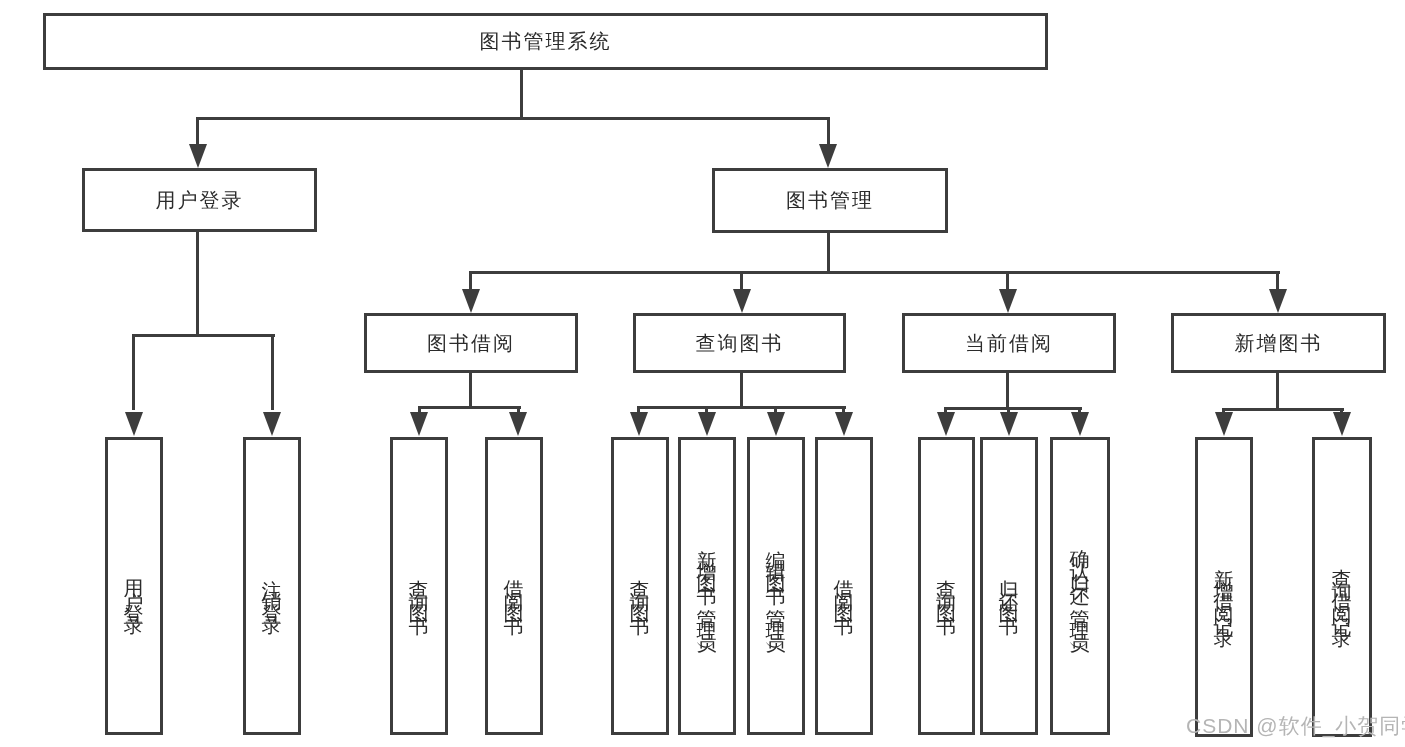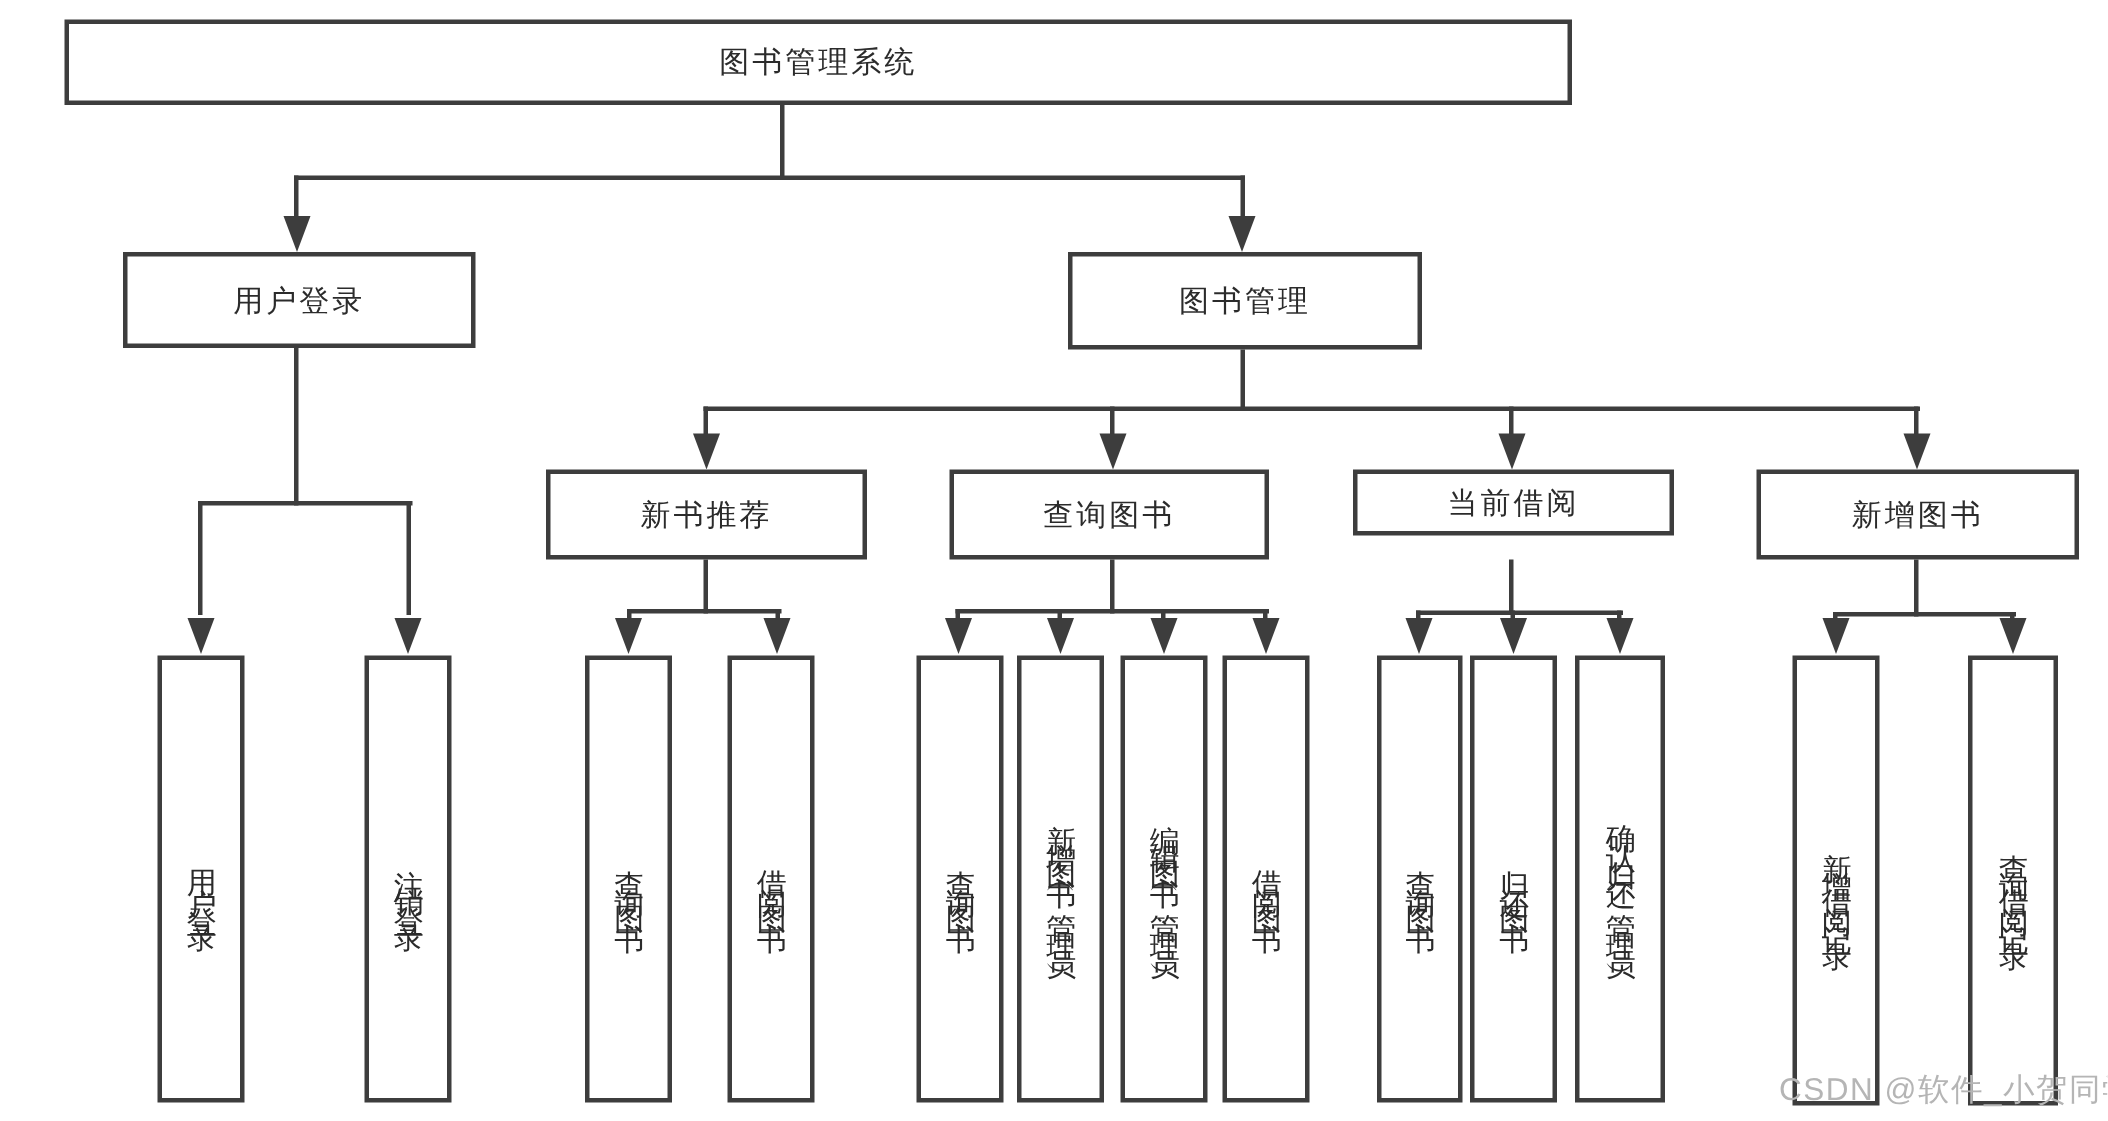--- a/index.html
+++ b/index.html
@@ -79,23 +79,23 @@
   <div class="line" style="left:469px;top:271px;width:811px;height:3px;"></div>
   <div class="line" style="left:469px;top:271px;width:3px;height:22px;"></div>
   <div class="arrow" style="left:462px;top:289px;"></div>
   <div class="line" style="left:740px;top:271px;width:3px;height:22px;"></div>
   <div class="arrow" style="left:733px;top:289px;"></div>
   <div class="line" style="left:1006px;top:271px;width:3px;height:22px;"></div>
   <div class="arrow" style="left:999px;top:289px;"></div>
   <div class="line" style="left:1276px;top:271px;width:3px;height:22px;"></div>
   <div class="arrow" style="left:1269px;top:289px;"></div>
 
-  <div class="box h-label" style="left:364px;top:313px;width:214px;height:60px;">新书推荐</div>
+  <div class="box h-label" style="left:364px;top:313px;width:214px;height:60px;">图书借阅</div>
   <div class="box h-label" style="left:633px;top:313px;width:213px;height:60px;">查询图书</div>
-  <div class="box h-label" style="left:902px;top:313px;width:214px;height:44px;">当前借阅</div>
+  <div class="box h-label" style="left:902px;top:313px;width:214px;height:60px;">当前借阅</div>
   <div class="box h-label" style="left:1171px;top:313px;width:215px;height:60px;">新增图书</div>
 
   <div class="line" style="left:469px;top:373px;width:3px;height:36px;"></div>
   <div class="line" style="left:418px;top:406px;width:103px;height:3px;"></div>
   <div class="line" style="left:418px;top:406px;width:3px;height:10px;"></div>
   <div class="arrow" style="left:410px;top:412px;"></div>
   <div class="line" style="left:517px;top:406px;width:3px;height:10px;"></div>
   <div class="arrow" style="left:509px;top:412px;"></div>
 
   <div class="line" style="left:740px;top:373px;width:3px;height:36px;"></div>

